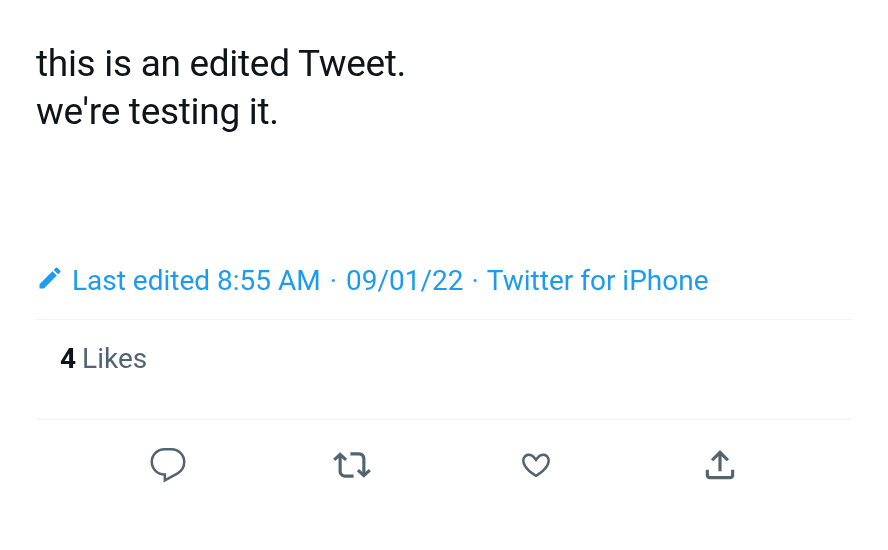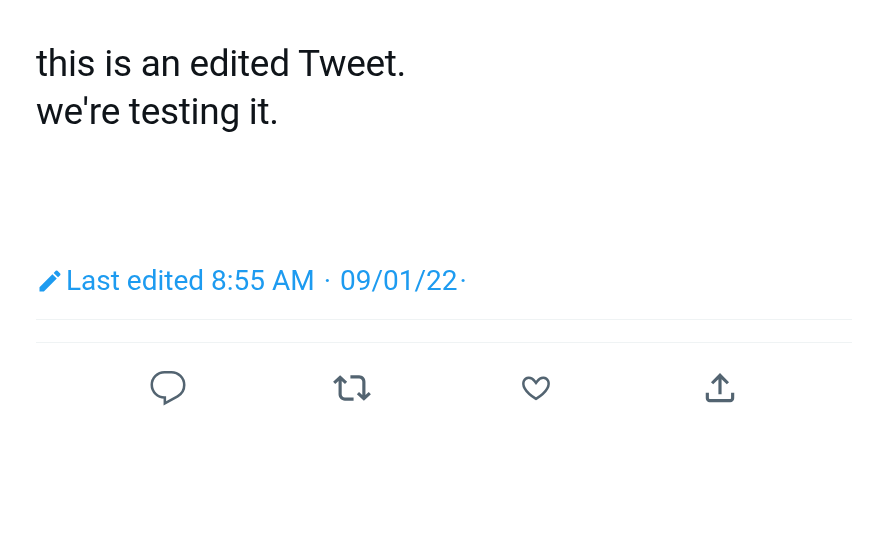--- a/index.html
+++ b/index.html
@@ -23,21 +23,22 @@
       line-height: 1.3;
       color: #0f1419;
       padding-top: 40px;
       letter-spacing: -0.3px;
     }
     .meta-row {
       margin-top: 128px;
       font-size: 28px;
       color: #1d9bf0;
       display: flex;
-      align-items: center;
+      align-items: flex-start;
+      gap: 6px;
       flex-wrap: wrap;
     }
     .meta-row .edit-icon {
       display: inline-flex;
       align-items: center;
       margin-right: 2px;
     }
     .meta-row a {
       color: #1d9bf0;
       text-decoration: none;
@@ -97,24 +98,30 @@
         <path d="M3 17.25V21h3.75L17.81 9.94l-3.75-3.75L3 17.25zM20.71 7.04c.39-.39.39-1.02 0-1.41l-2.34-2.34a.9959.9959 0 0 0-1.41 0l-1.83 1.83 3.75 3.75 1.83-1.83z"></path>
       </svg>
     </span>
     <a href="#">
       <span>Last edited</span>
       <span>8:55 AM</span>
       <span class="meta-sep">·</span>
       <span>09/01/22</span>
     </a>
     <span class="meta-sep">·</span>
+    <a href="#">
+      <span>Twitter for iPhone</span>
+    </a>
   </div>
 
   <hr class="divider">
 
+  <div class="stats-row">
+    <span class="count">4</span><span>Likes</span>
+  </div>
 
   <hr class="divider">
 
   <div class="actions-row">
     <button class="action-btn">
       <span>
         <svg viewBox="0 0 24 24" fill="none" stroke="#536471" stroke-width="1.6">
           <path d="M1.751 10c0-4.42 3.584-8 8.005-8h4.366c4.49 0 8.129 3.64 8.129 8.13 0 2.96-1.607 5.68-4.196 7.11l-8.054 4.46v-3.69h-.067c-4.49.1-8.183-3.51-8.183-8.01z"></path>
         </svg>
       </span>

